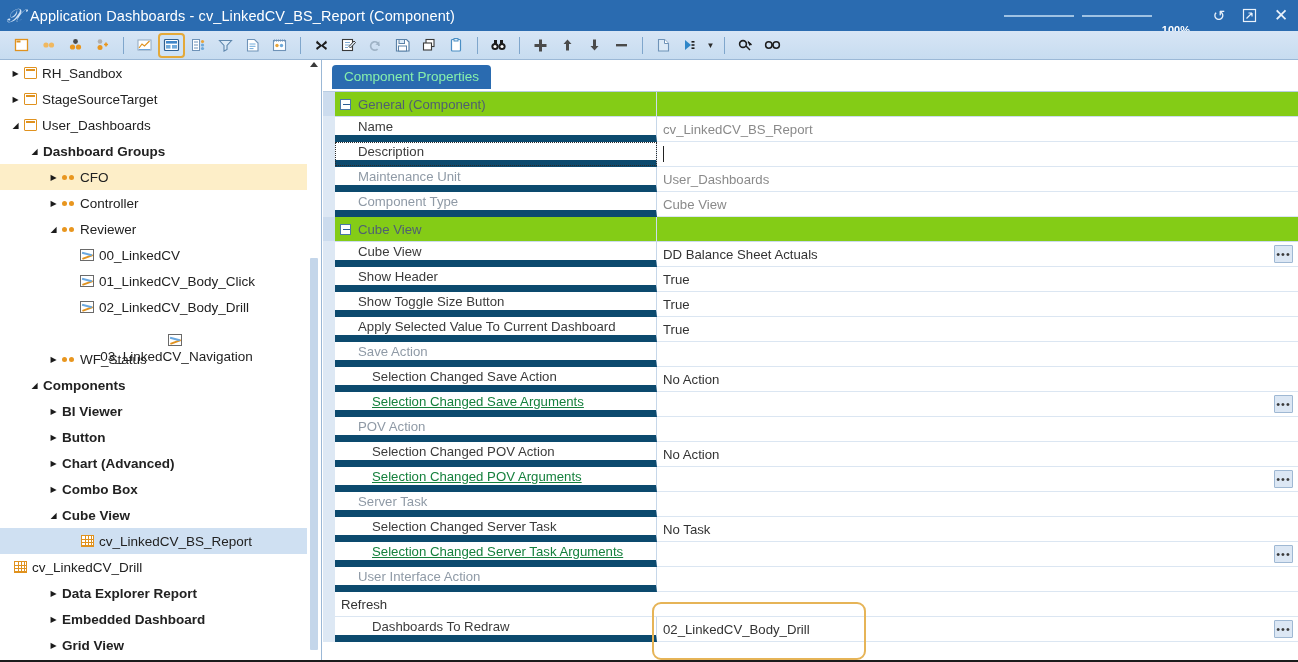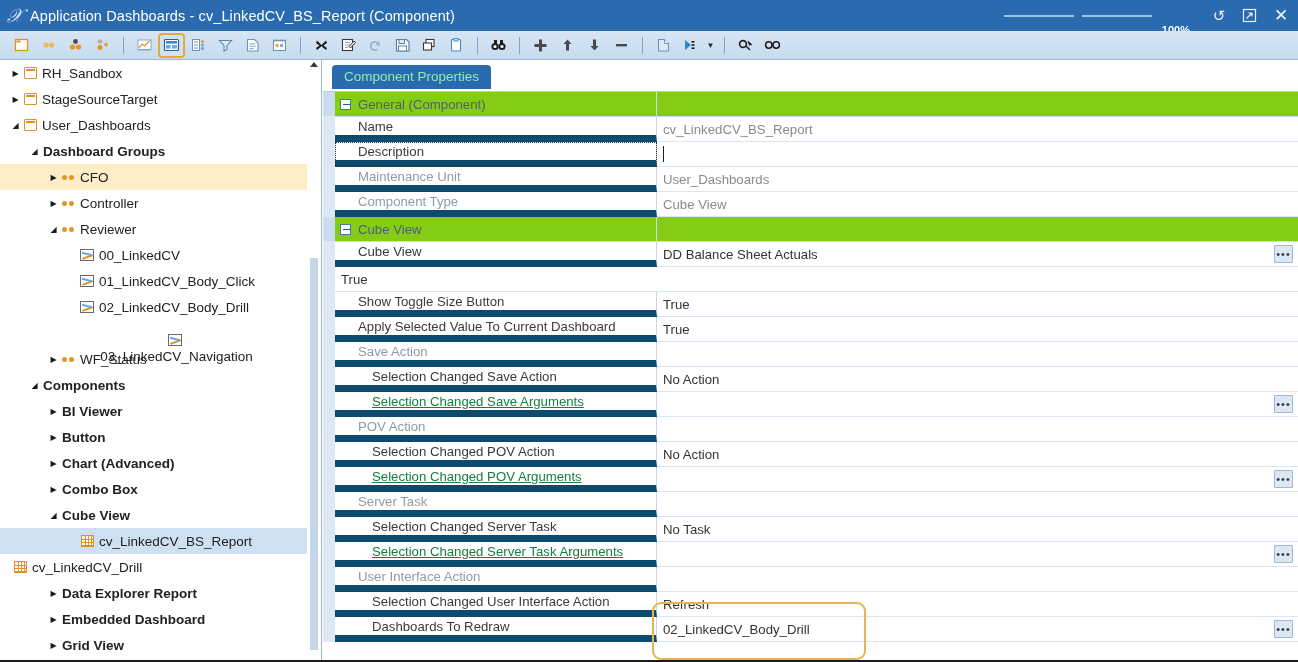--- a/index.html
+++ b/index.html
@@ -551,20 +551,23 @@
             </div>
             <div class="c2">
               <span class="pval">DD Balance Sheet Actuals</span>
               <div class="ellip">
                 <span>•••</span>
               </div>
             </div>
           </div>
           <div class="row">
             <div class="gutter"></div>
+            <div class="c1">
+              <span class="plabel">Show Header</span>
+            </div>
             <div class="c2">
               <span class="pval">True</span>
             </div>
           </div>
           <div class="row">
             <div class="gutter"></div>
             <div class="c1">
               <span class="plabel">Show Toggle Size Button</span>
             </div>
             <div class="c2">
@@ -674,23 +677,20 @@
             <div class="gutter"></div>
             <div class="c1">
               <span class="plabel dim">User Interface Action</span>
             </div>
             <div class="c2">
               <span class="pval"></span>
             </div>
           </div>
           <div class="row">
             <div class="gutter"></div>
-            <div class="c1">
-              <span class="plabel sub">Selection Changed User Interface Action</span>
-            </div>
             <div class="c2">
               <span class="pval">Refresh</span>
             </div>
           </div>
           <div class="row">
             <div class="gutter"></div>
             <div class="c1">
               <span class="plabel sub">Dashboards To Redraw</span>
             </div>
             <div class="c2">

